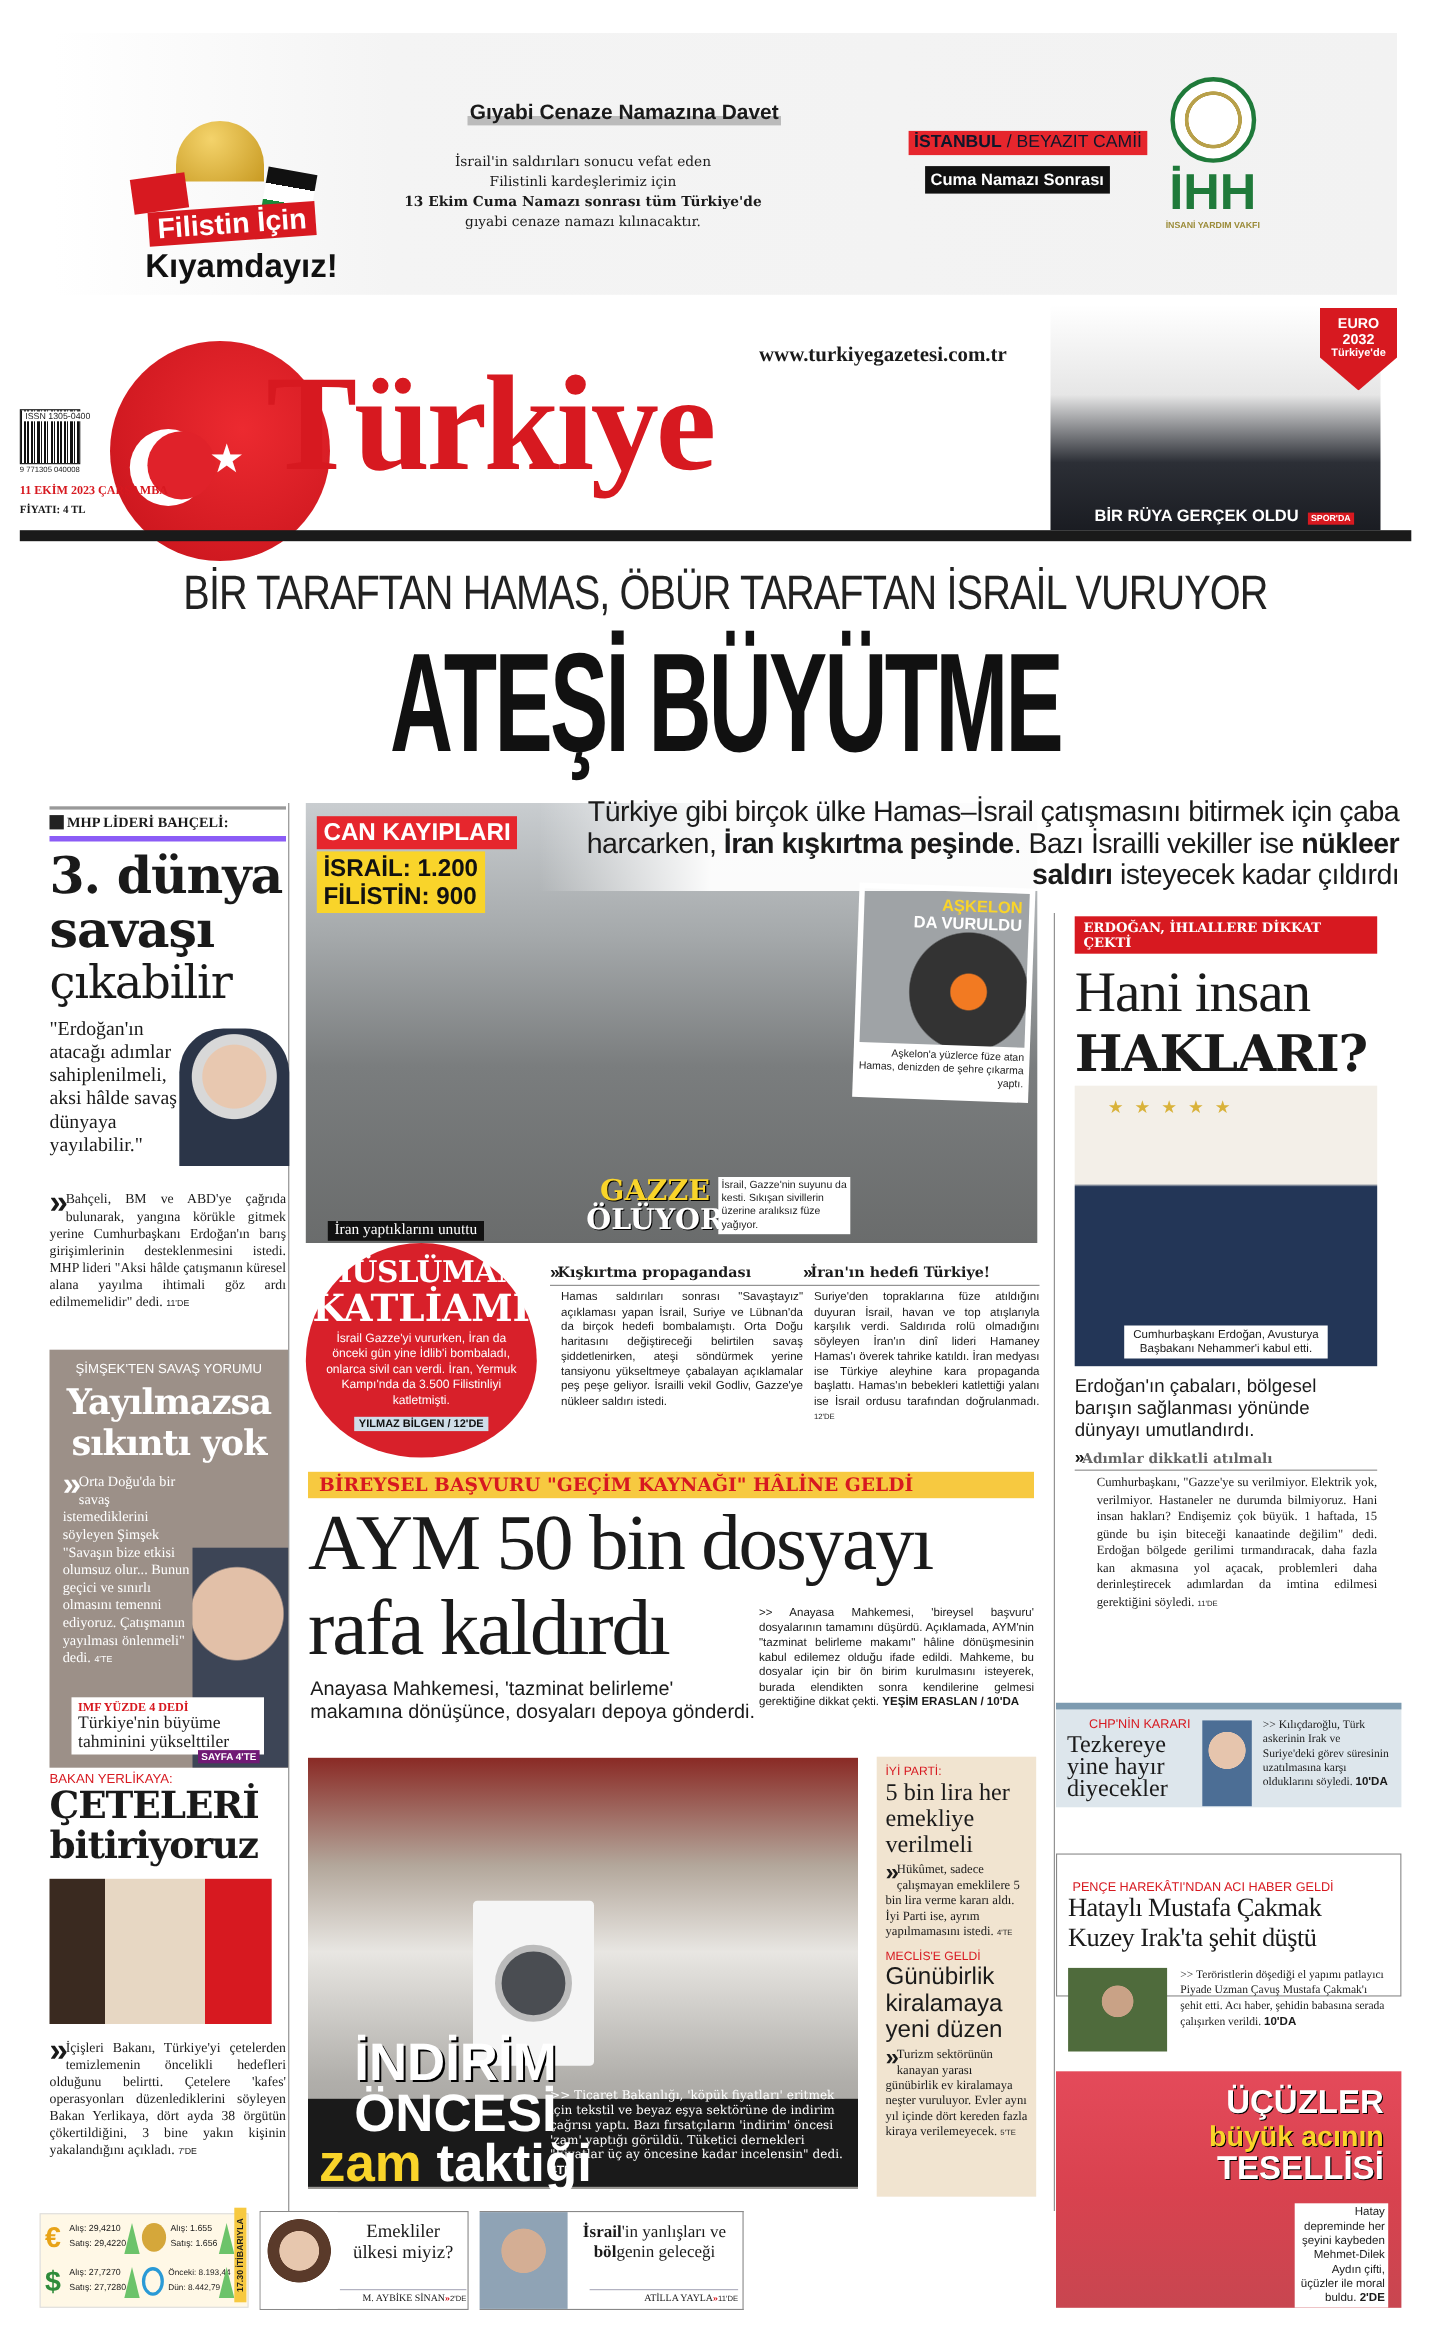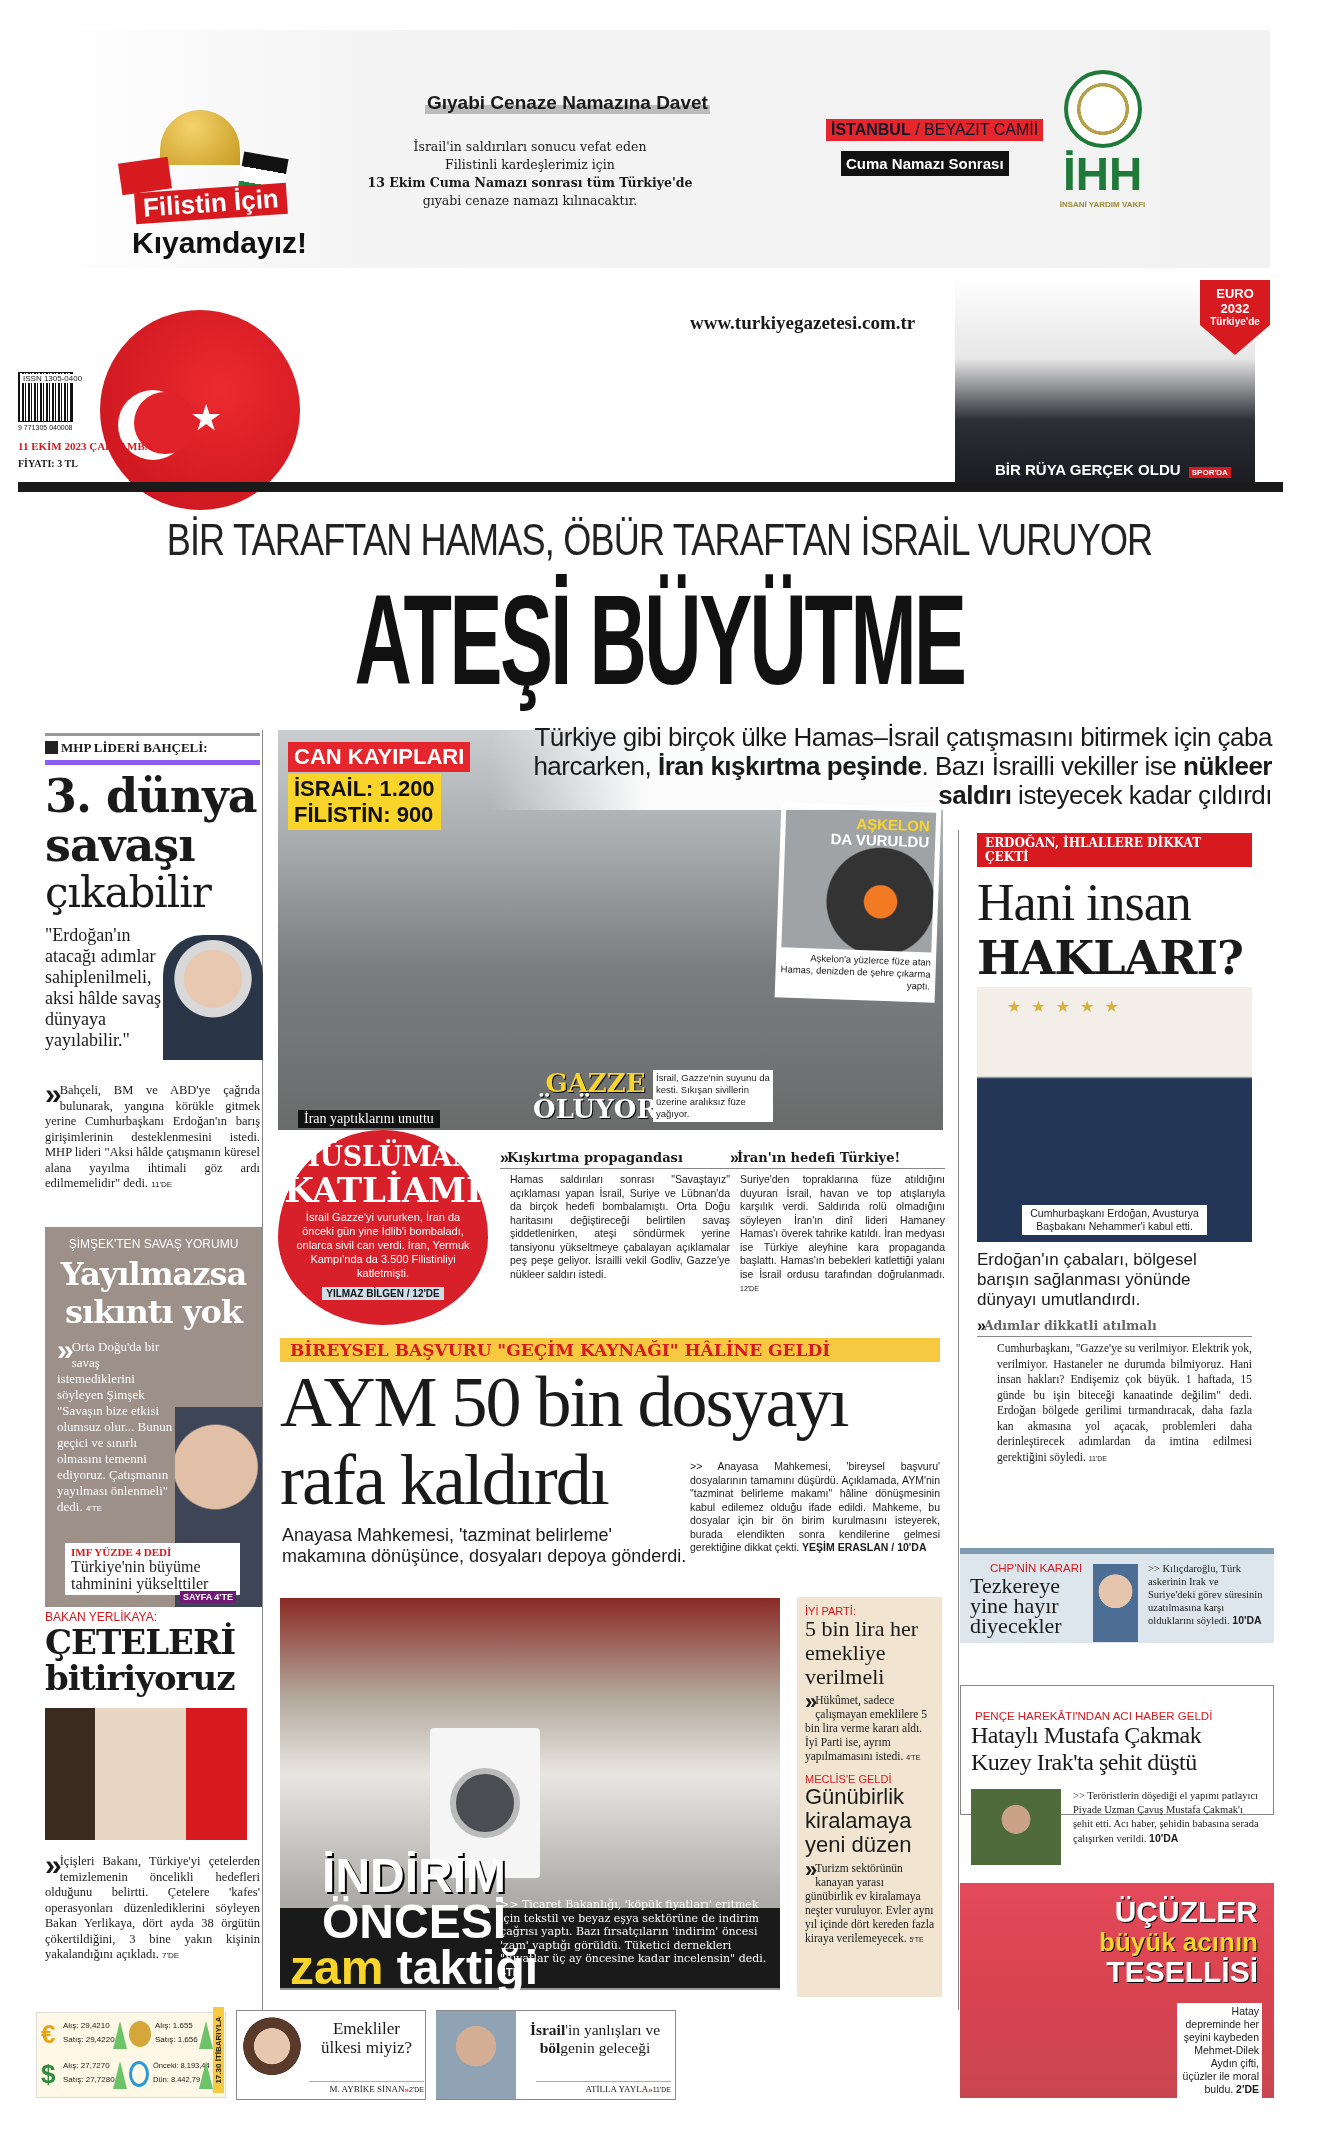--- a/index.html
+++ b/index.html
@@ -45,25 +45,26 @@
   </div>
 </div>
 
 <div class="abs" style="left:0;top:280px;width:1319px;height:215px">
   <div class="abs lserif" style="left:690px;top:32px;font-size:19px;font-weight:bold">www.turkiyegazetesi.com.tr</div>
   <div class="abs" style="left:100px;top:30px;width:200px;height:200px;border-radius:50%;background:radial-gradient(circle at 60% 40%,#ec2a30,#c5121a)">
     <div class="abs" style="left:18px;top:80px;width:70px;height:70px;border-radius:50%;background:#fff"></div>
     <div class="abs" style="left:34px;top:82px;width:62px;height:62px;border-radius:50%;background:#e0222a"></div>
     <div class="abs" style="left:90px;top:90px;color:#fff;font-size:36px;line-height:36px">★</div>
   </div>
+  <div class="abs lserif" style="left:242px;top:40px;font-size:124px;font-weight:bold;color:#d71920;letter-spacing:-3px;line-height:130px">Türkiye</div>
   <div class="abs" style="left:18px;top:92px;width:55px;height:50px;background:repeating-linear-gradient(90deg,#111 0 1px,#fff 1px 3px,#111 3px 5px,#fff 5px 6px);border:1px solid #111"></div>
   <div class="abs sans" style="left:21px;top:94px;font-size:8px;background:#fff;padding:0 2px">ISSN 1305-0400</div>
   <div class="abs sans" style="left:18px;top:144px;font-size:7px">9 771305 040008</div>
   <div class="abs lserif" style="left:18px;top:160px;font-size:11px;color:#d71920;font-weight:bold">11 EKİM 2023 ÇARŞAMBA</div>
-  <div class="abs lserif" style="left:18px;top:178px;font-size:10px;font-weight:bold">FİYATI: 3 TL</div>
+  <div class="abs lserif" style="left:18px;top:178px;font-size:10px;font-weight:bold">FİYATI: 4 TL</div>
   <div class="abs" style="left:18px;top:202px;width:1265px;height:10px;background:#1a1a1a"></div>
 
   <div class="abs photo" style="left:955px;top:-3px;width:300px;height:205px;background:linear-gradient(180deg,#fff 0%,#e6e6e6 40%,#2c2f36 70%,#1a1c22)">
     <div class="abs cond" style="left:40px;top:184px;color:#fff;font-weight:bold;font-size:15px">
       <span>BİR RÜYA GERÇEK OLDU</span>
       <span style="background:#d71920;font-size:8px;padding:1px 3px;margin-left:4px">SPOR'DA</span>
     </div>
   </div>
   <div class="abs cond" style="left:1200px;top:0;width:70px;height:75px;background:#d71920;color:#fff;text-align:center;clip-path:polygon(0 0,100% 0,100% 60%,50% 100%,0 60%);padding-top:6px">
     <div style="font-size:13px;font-weight:bold">EURO 2032</div>

